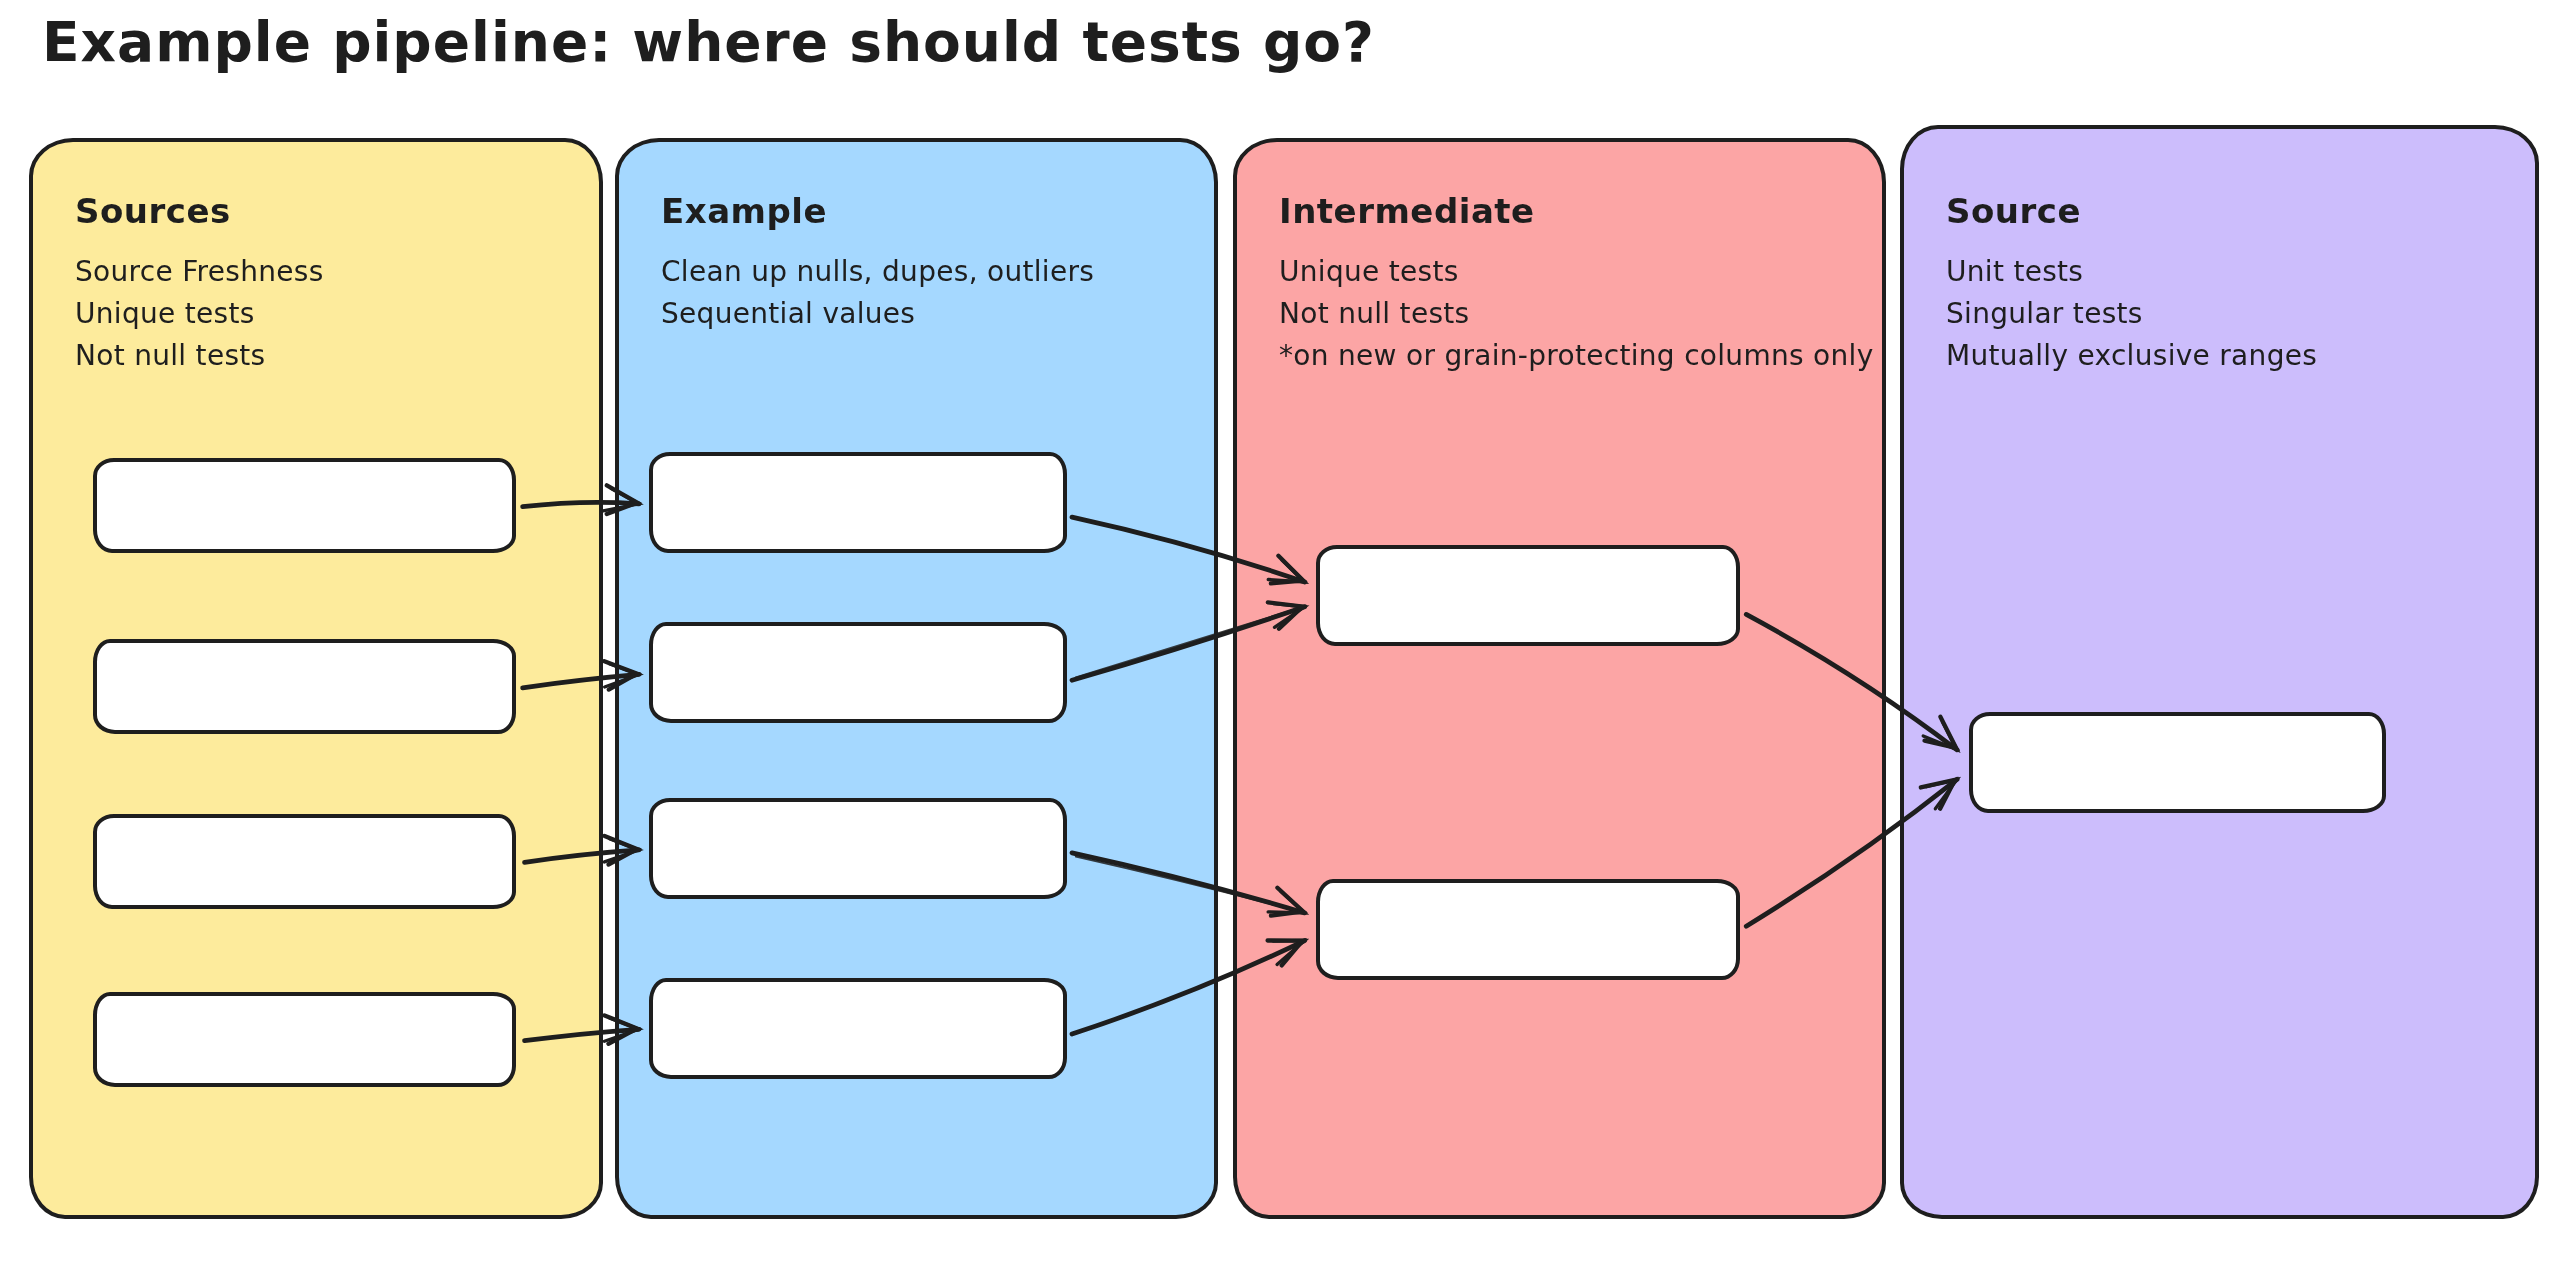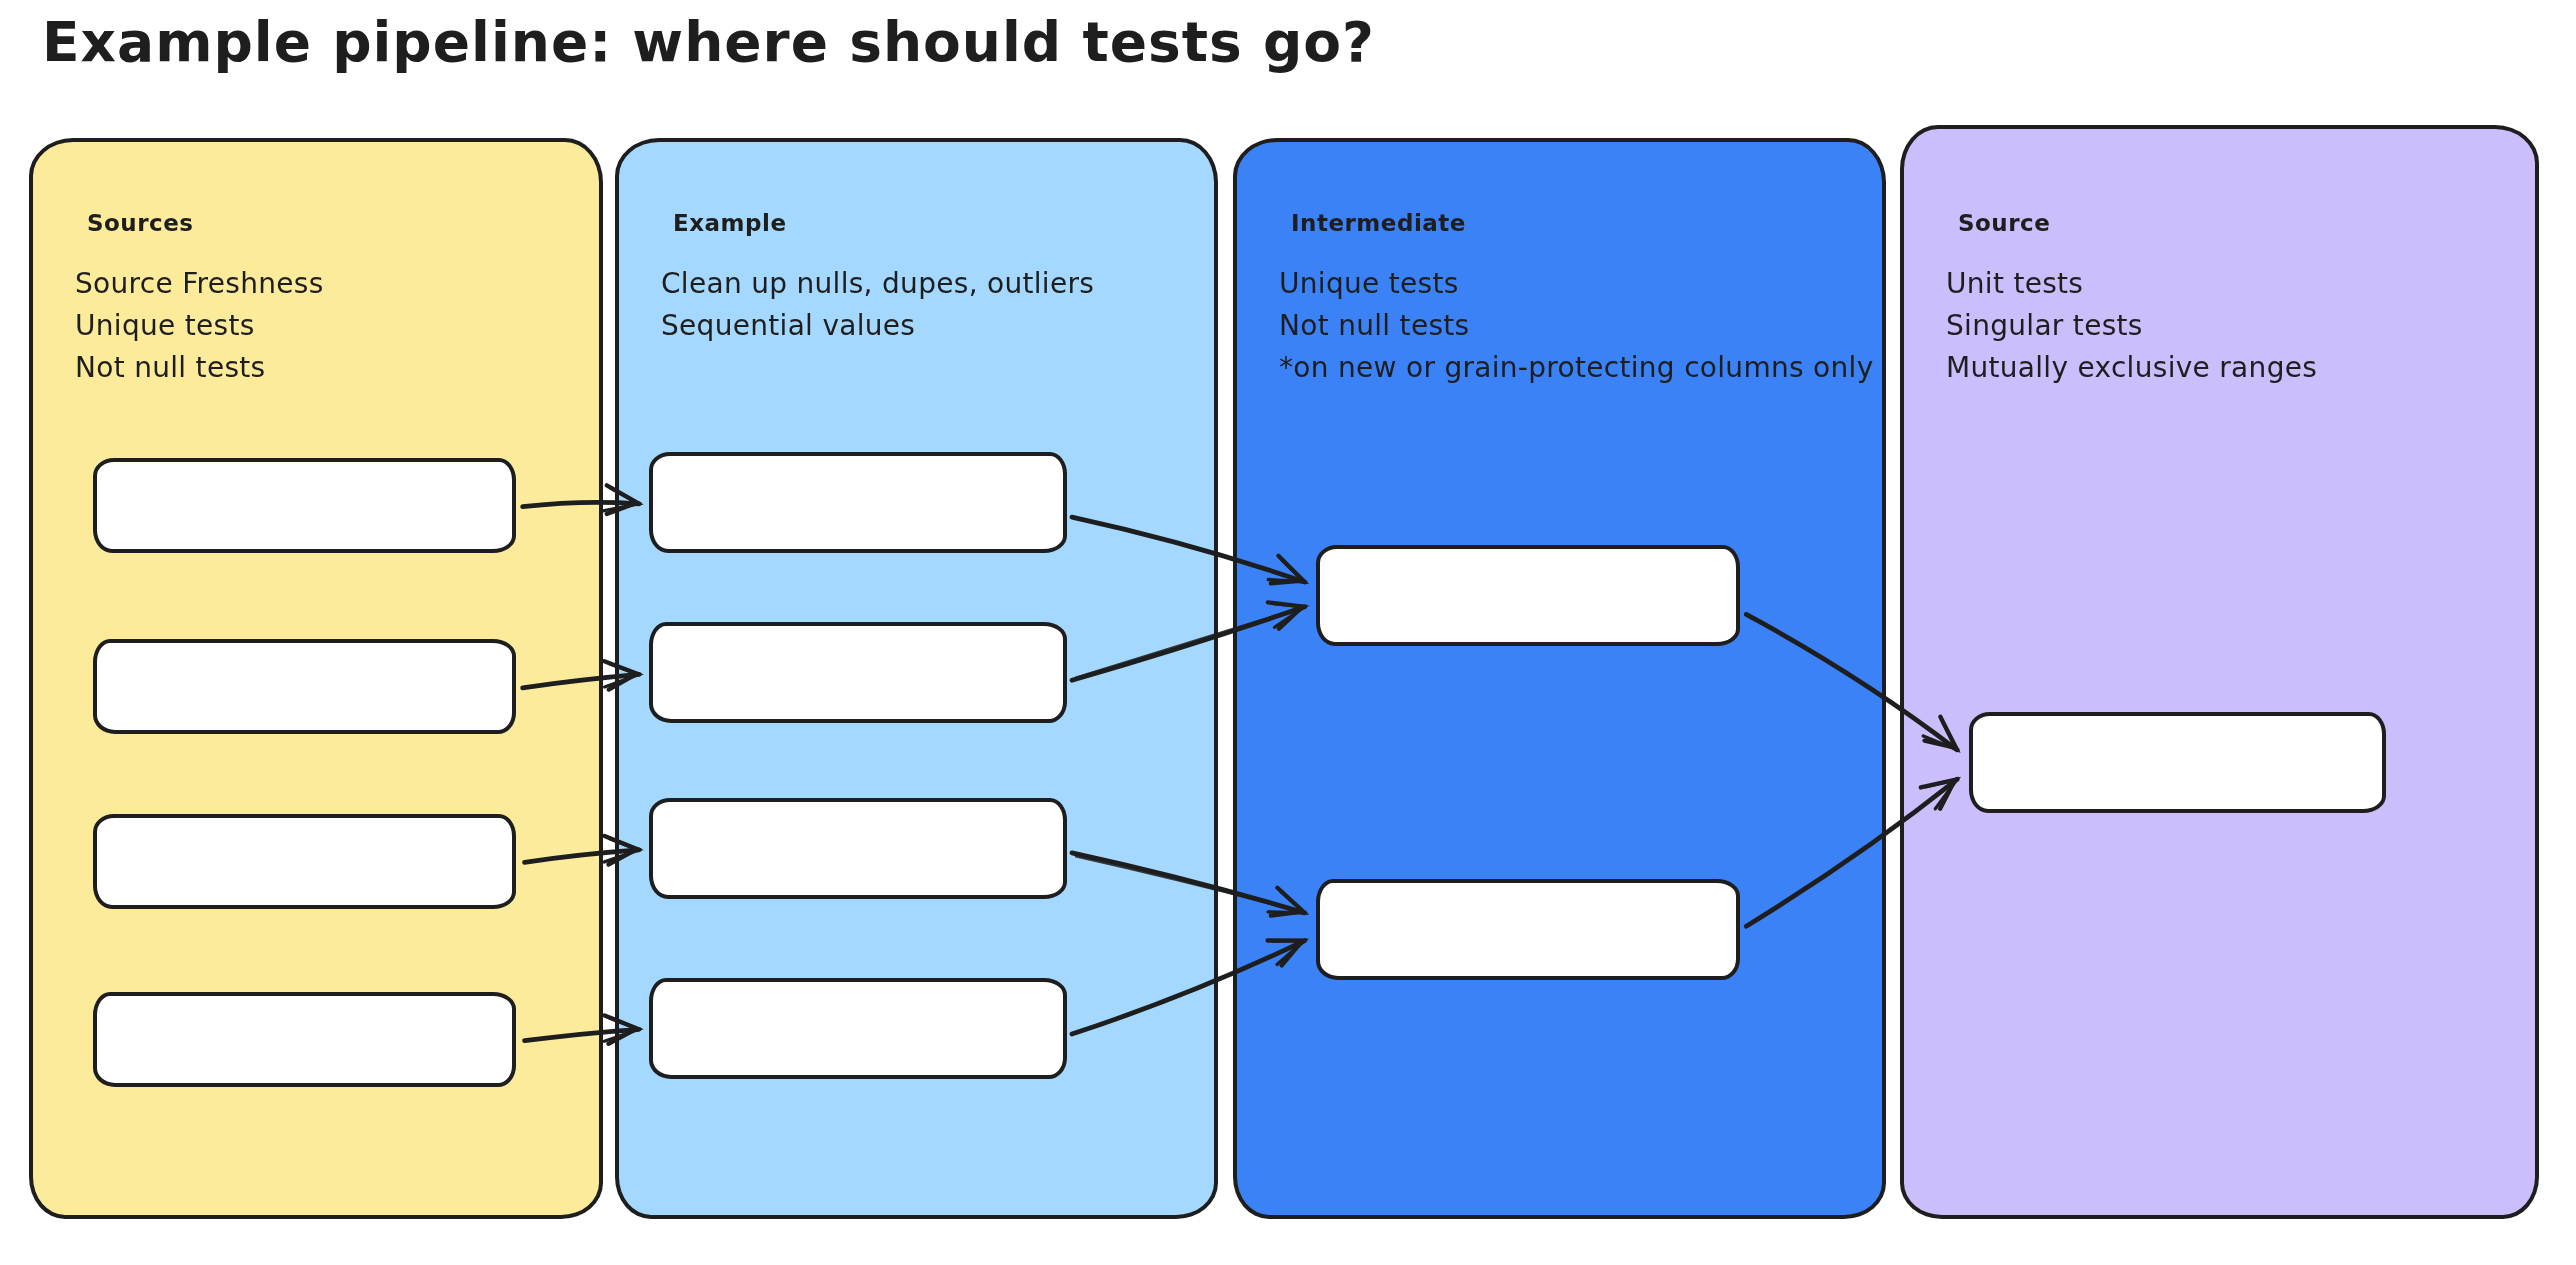--- a/index.html
+++ b/index.html
@@ -13,21 +13,21 @@
   .card{position:absolute;top:138px;height:1081px;box-sizing:border-box;
         border:4.8px solid #1e1e1e;
         border-radius:44px 38px 42px 36px / 38px 44px 36px 42px;
         padding:48px 38px 0 42px;}
   .card-sources{left:29px;width:574px;}
   .card-staging{left:615px;width:603px;}
   .card-intermediate{left:1233px;width:653px;}
   .card-marts{left:1900px;top:125px;height:1094px;width:639px;padding-top:61px;
               border-radius:38px 44px 36px 42px / 44px 38px 42px 36px;}
 
-  .card-title{margin:12px;font-size:23px;font-weight:700;letter-spacing:0.5px;
+  .card-title{margin:0;font-size:34px;font-weight:700;letter-spacing:0.5px;
               line-height:42px;color:#1e1e1e;}
   .notes{margin-top:19px;}
   .note{font-size:28px;line-height:42px;letter-spacing:0.3px;color:#1e1e1e;
         white-space:nowrap;}
 
   .node{position:absolute;box-sizing:border-box;background:#ffffff;
         border:4.8px solid #1e1e1e;
         border-radius:21px 17px 23px 19px / 18px 22px 17px 23px;}
   .node:nth-of-type(even){border-radius:17px 23px 18px 22px / 23px 17px 21px 19px;}
 
@@ -61,21 +61,21 @@
   </section>
 
   <section class="card card-staging" style="background-color: rgb(165, 216, 255);">
     <h2 class="card-title">Example</h2>
     <div class="notes">
       <div class="note">Clean up nulls, dupes, outliers</div>
       <div class="note">Sequential values</div>
     </div>
   </section>
 
-  <section class="card card-intermediate" style="background-color: #3b82f6;">
+  <section class="card card-intermediate" style="background-color: #fca5a5;">
     <h2 class="card-title">Intermediate</h2>
     <div class="notes">
       <div class="note">Unique tests</div>
       <div class="note">Not null tests</div>
       <div class="note">*on new or grain-protecting columns only</div>
     </div>
   </section>
 
   <section class="card card-marts" style="background-color: rgb(204, 189, 252);">
     <h2 class="card-title">Source</h2>

